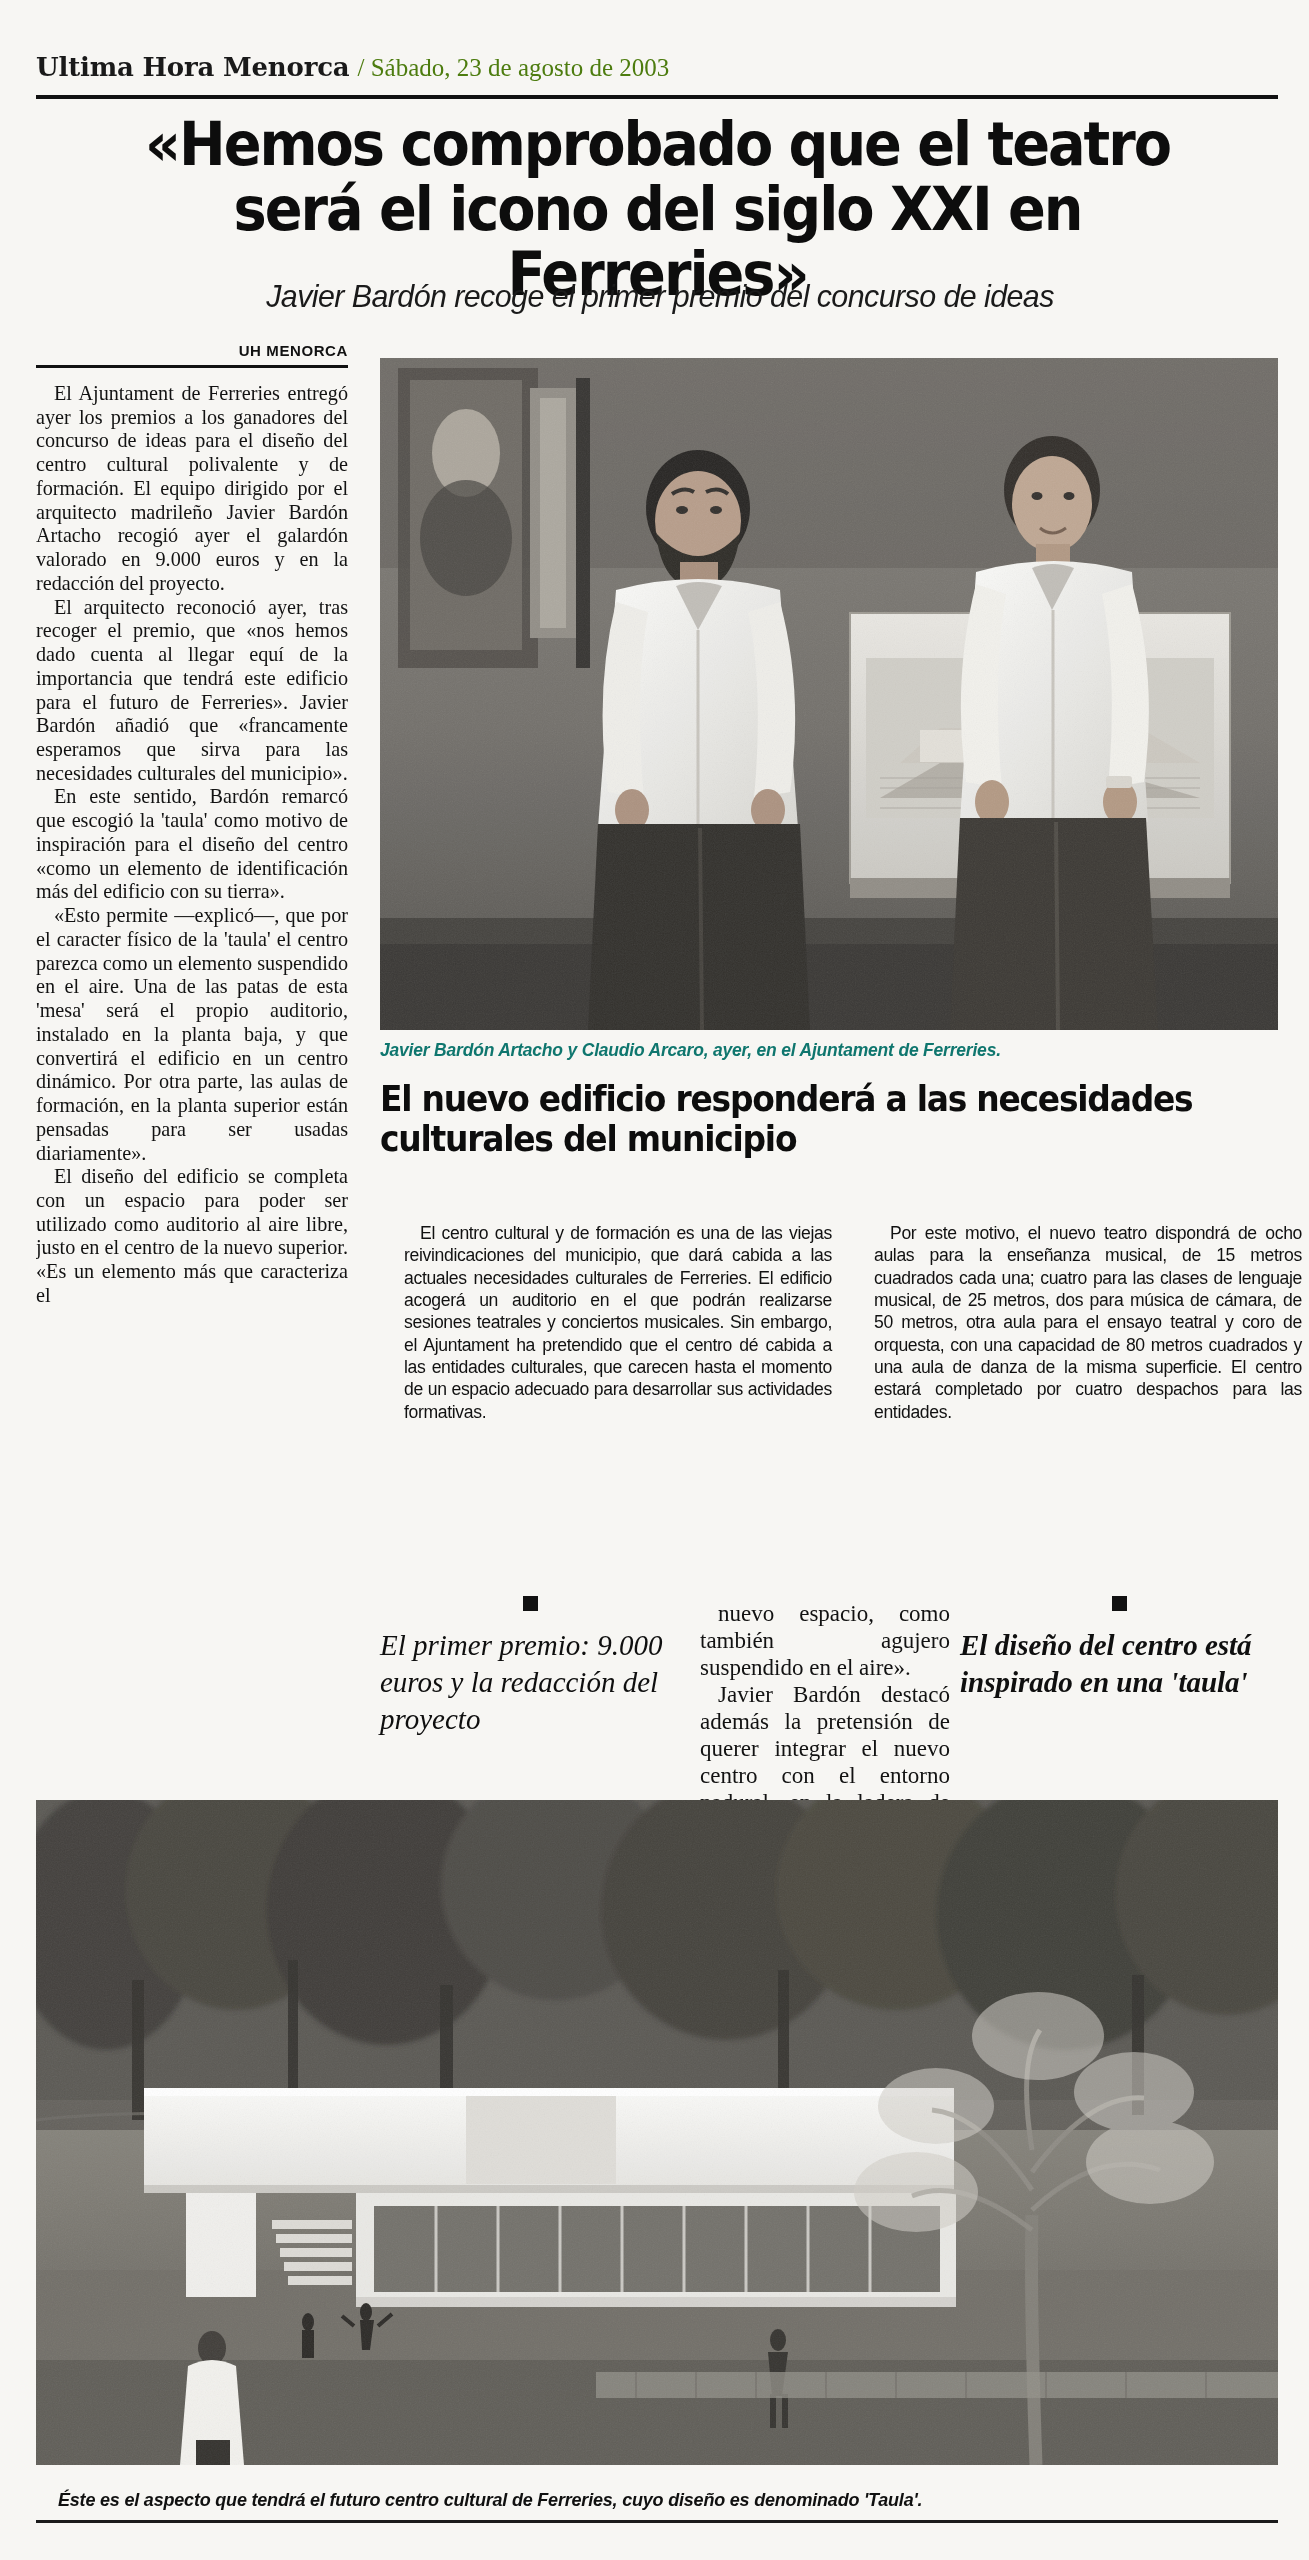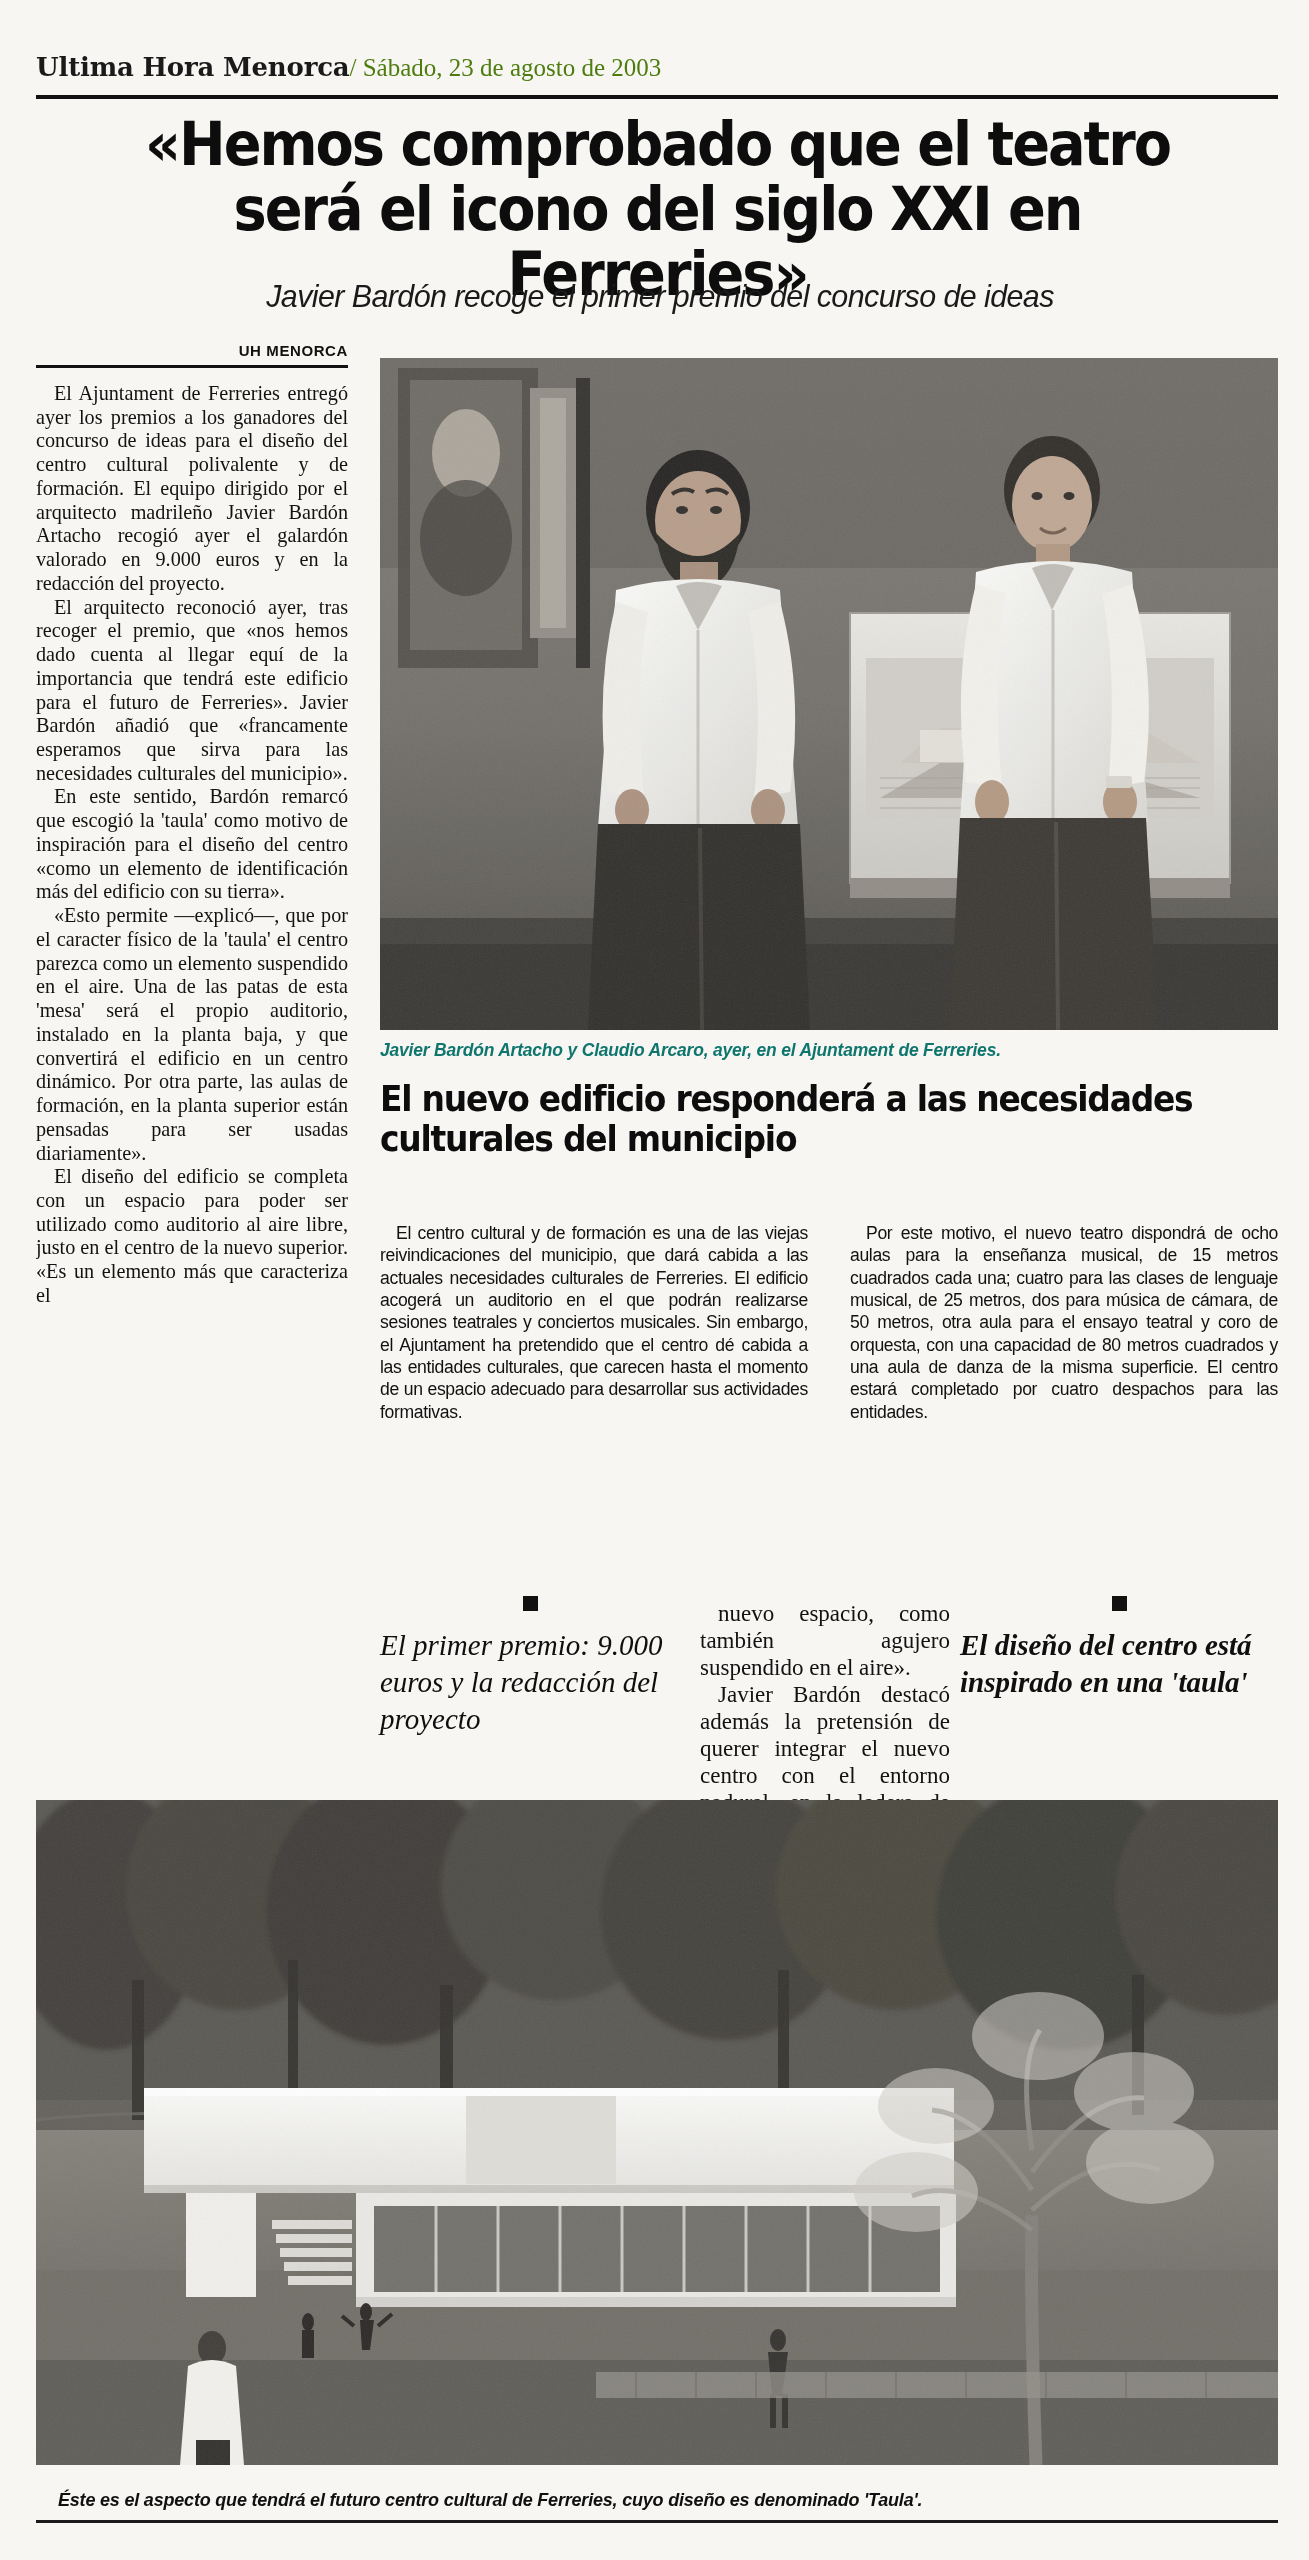--- a/index.html
+++ b/index.html
@@ -22,21 +22,21 @@
     padding: 0;
   }
 
   
   .masthead {
     position: absolute;
     left: 36px; top: 52px;
     width: 1240px;
     display: flex;
     align-items: baseline;
-    gap: 0;
+    gap: 8px;
     font-size: 26px;
   }
   .masthead-title {
     font-family: "DejaVu Serif", serif;
     font-weight: bold;
     font-size: 26px;
     letter-spacing: -0.2px;
     color: #1a1a1a;
   }
   .masthead-date {
@@ -161,20 +161,21 @@
   .sub-col {
     position: absolute;
     top: 1222px;
     width: 428px;
     font-family: "Liberation Sans", sans-serif;
     font-size: 17.6px;
     line-height: 1.27;
     text-align: justify;
     color: #111;
     letter-spacing: -0.35px;
+    margin-left: 24px;
   }
   .sub-col p { text-indent: 16px; margin: 0; }
   .sub-col-left  { left: 380px; }
   .sub-col-right { left: 850px; }
 
   
   .quote-block {
     position: absolute;
     text-align: left;
     font-family: "Liberation Serif", serif;

